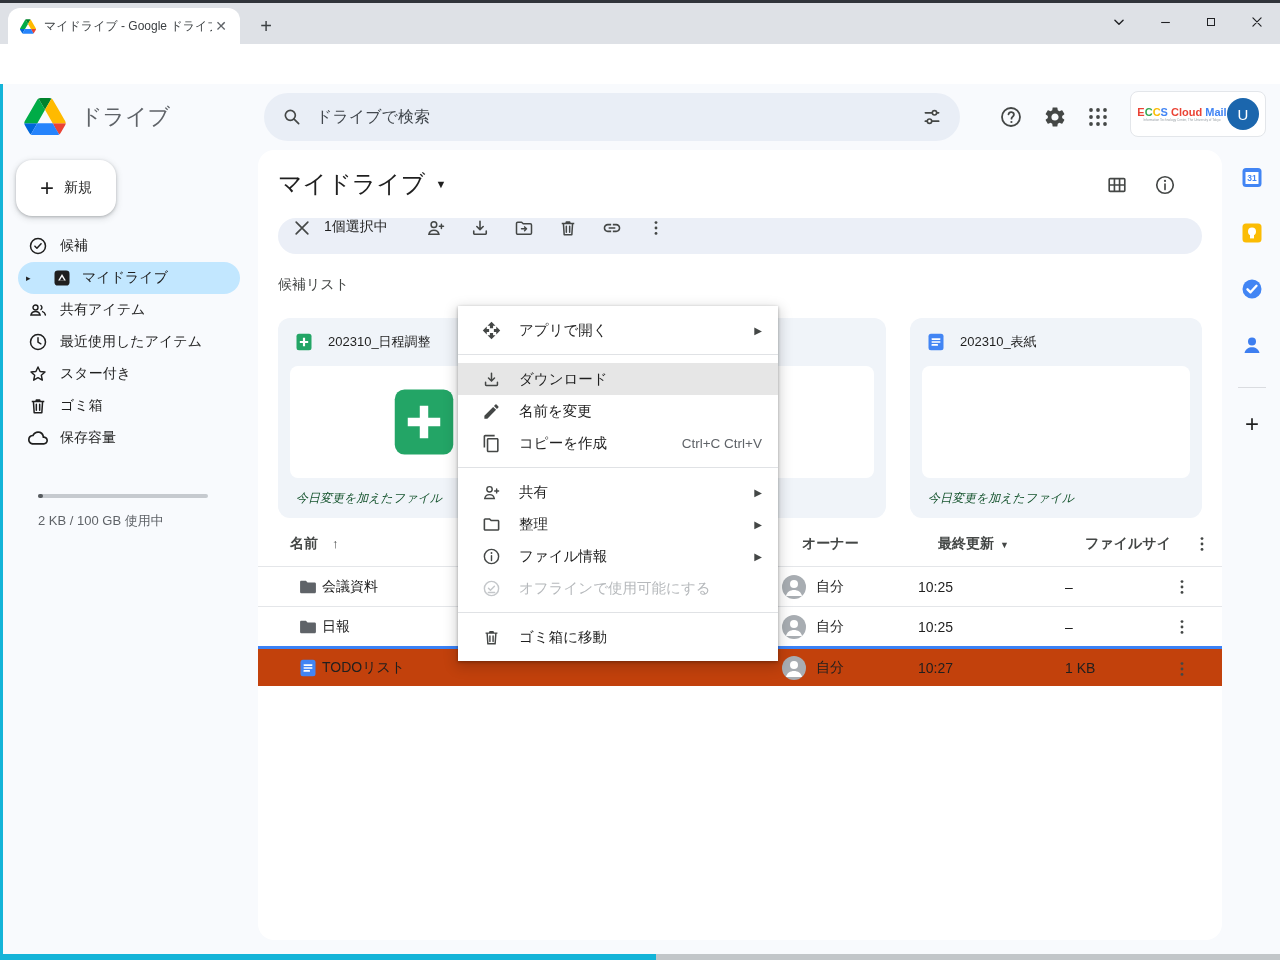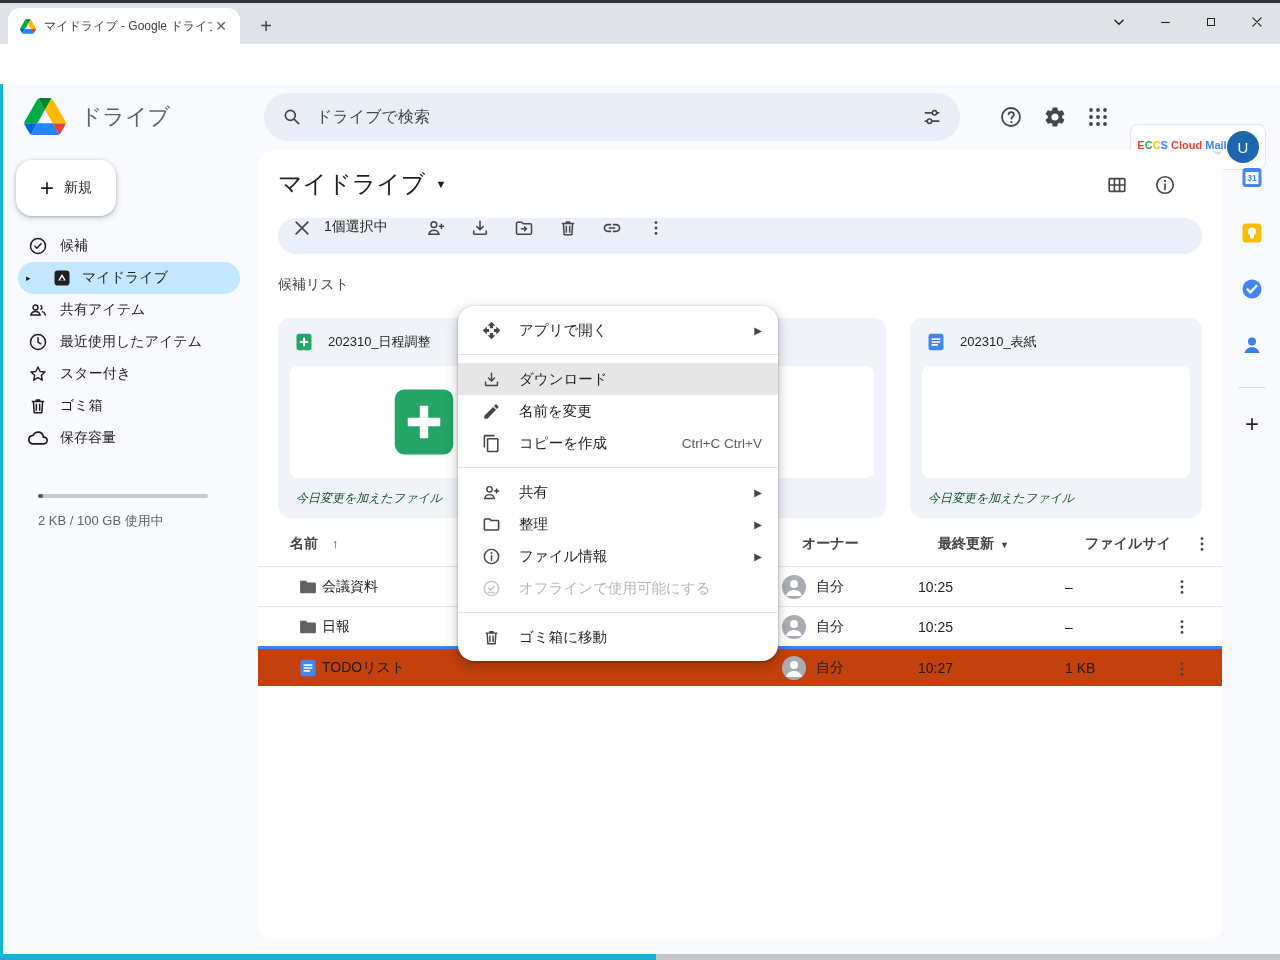--- a/index.html
+++ b/index.html
@@ -28,21 +28,21 @@
   .edge-left { position:absolute; left:0; top:84px; width:3px; bottom:6px; background:#14b4d8; z-index:60; }
   .bottombar-teal { position:absolute; left:0; bottom:0; width:656px; height:6px; background:#14b4d8; z-index:60; }
   .bottombar-gray { position:absolute; left:656px; right:0; bottom:0; height:6px; background:#c2c6c9; z-index:60; }
 
   
   .logo-row { position:absolute; left:24px; top:14px; display:flex; align-items:center; }
   .logo-name { font-size:22px; color:#5f6368; margin-left:14px; }
   .searchbar { position:absolute; left:264px; top:9px; width:696px; height:48px; background:#e9eef6; border-radius:24px; display:flex; align-items:center; padding:0 18px; }
   .search-ph { font-size:16px; color:#41474d; margin-left:14px; flex:1; }
   .hdr-ic { position:absolute; top:21px; width:24px; height:24px; color:#444746; }
-  .eccs-badge { position:absolute; left:1130px; top:7px; width:136px; height:46px; background:#fff; border:1px solid #e3e6ea; border-radius:8px; display:flex; align-items:center; padding:0 6px;margin-top:33px; }
+  .eccs-badge { position:absolute; left:1130px; top:7px; width:136px; height:46px; background:#fff; border:1px solid #e3e6ea; border-radius:8px; display:flex; align-items:center; padding:0 6px; }
   .eccs-text { flex:1; text-align:center; }
   .eccs-line1 { font-size:11px; font-weight:bold; letter-spacing:0; white-space:nowrap; }
   .eccs-line2 { font-size:3.5px; color:#9aa0a6; white-space:nowrap; transform:scale(.9); }
   .avatar-lg { width:32px; height:32px; border-radius:50%; background:#1b66ad; color:#fff; font-size:15px; display:flex; align-items:center; justify-content:center; flex:none; }
 
   
   .new-btn { position:absolute; left:16px; top:76px; width:100px; height:56px; background:#fff; border-radius:16px; box-shadow:0 1px 3px rgba(60,64,67,.3),0 2px 6px 1px rgba(60,64,67,.15); display:flex; align-items:center; justify-content:center; font-size:14px; color:#1f1f1f; }
   .new-btn .plus { font-size:24px; font-weight:400; margin-right:10px; color:#1f1f1f; }
   .nav-list { position:absolute; left:0; top:146px; width:250px; }
   .nav-item { position:relative; height:32px; display:flex; align-items:center; padding-left:28px; font-size:14px; color:#1f1f1f; }
@@ -81,21 +81,21 @@
   .col-owner { position:absolute; left:524px; display:flex; align-items:center; }
   .col-mod { position:absolute; left:660px; }
   .col-size { position:absolute; left:807px; }
   .col-dots { position:absolute; left:914px; width:20px; height:20px; color:#444746; }
   .owner-av { width:24px; height:24px; border-radius:50%; background:#a8adb2; margin-right:10px; position:relative; overflow:hidden; flex:none; }
   .trow.selected { background:#c2410c; border-top:3px solid #3b82f6; }
   .sort-up { font-size:13px; margin-left:14px; font-weight:normal; }
   .sort-dn { font-size:9px; margin-left:6px; }
 
   
-  .ctxmenu { position:absolute; left:458px; top:222px; width:320px; background:#fff; border-radius:16px; box-shadow:0 1px 3px rgba(0,0,0,.3),0 4px 12px 2px rgba(0,0,0,.18); padding:8px 0; z-index:50; }
+  .ctxmenu { position:absolute; left:458px; top:222px; width:320px; background:#fff; border-radius:0; box-shadow:0 1px 3px rgba(0,0,0,.3),0 4px 12px 2px rgba(0,0,0,.18); padding:8px 0; z-index:50; }
   .mi { height:32px; display:flex; align-items:center; padding:0 16px 0 24px; font-size:14.5px; color:#1f1f1f; position:relative; }
   .mi .mic { width:19px; height:19px; margin-right:18px; color:#444746; flex:none; }
   .mi.hl { background:#e6e6e6; }
   .mi.disabled { color:#b6b9bc; }
   .mi.disabled .mic { color:#c4c7ca; }
   .mi .sub { margin-left:auto; font-size:10px; color:#444746; }
   .mi .shortcut { margin-left:auto; font-size:13.5px; color:#5f6368; }
   .mdiv { height:1px; background:#e0e2e5; margin:8px 0; }
 
   

